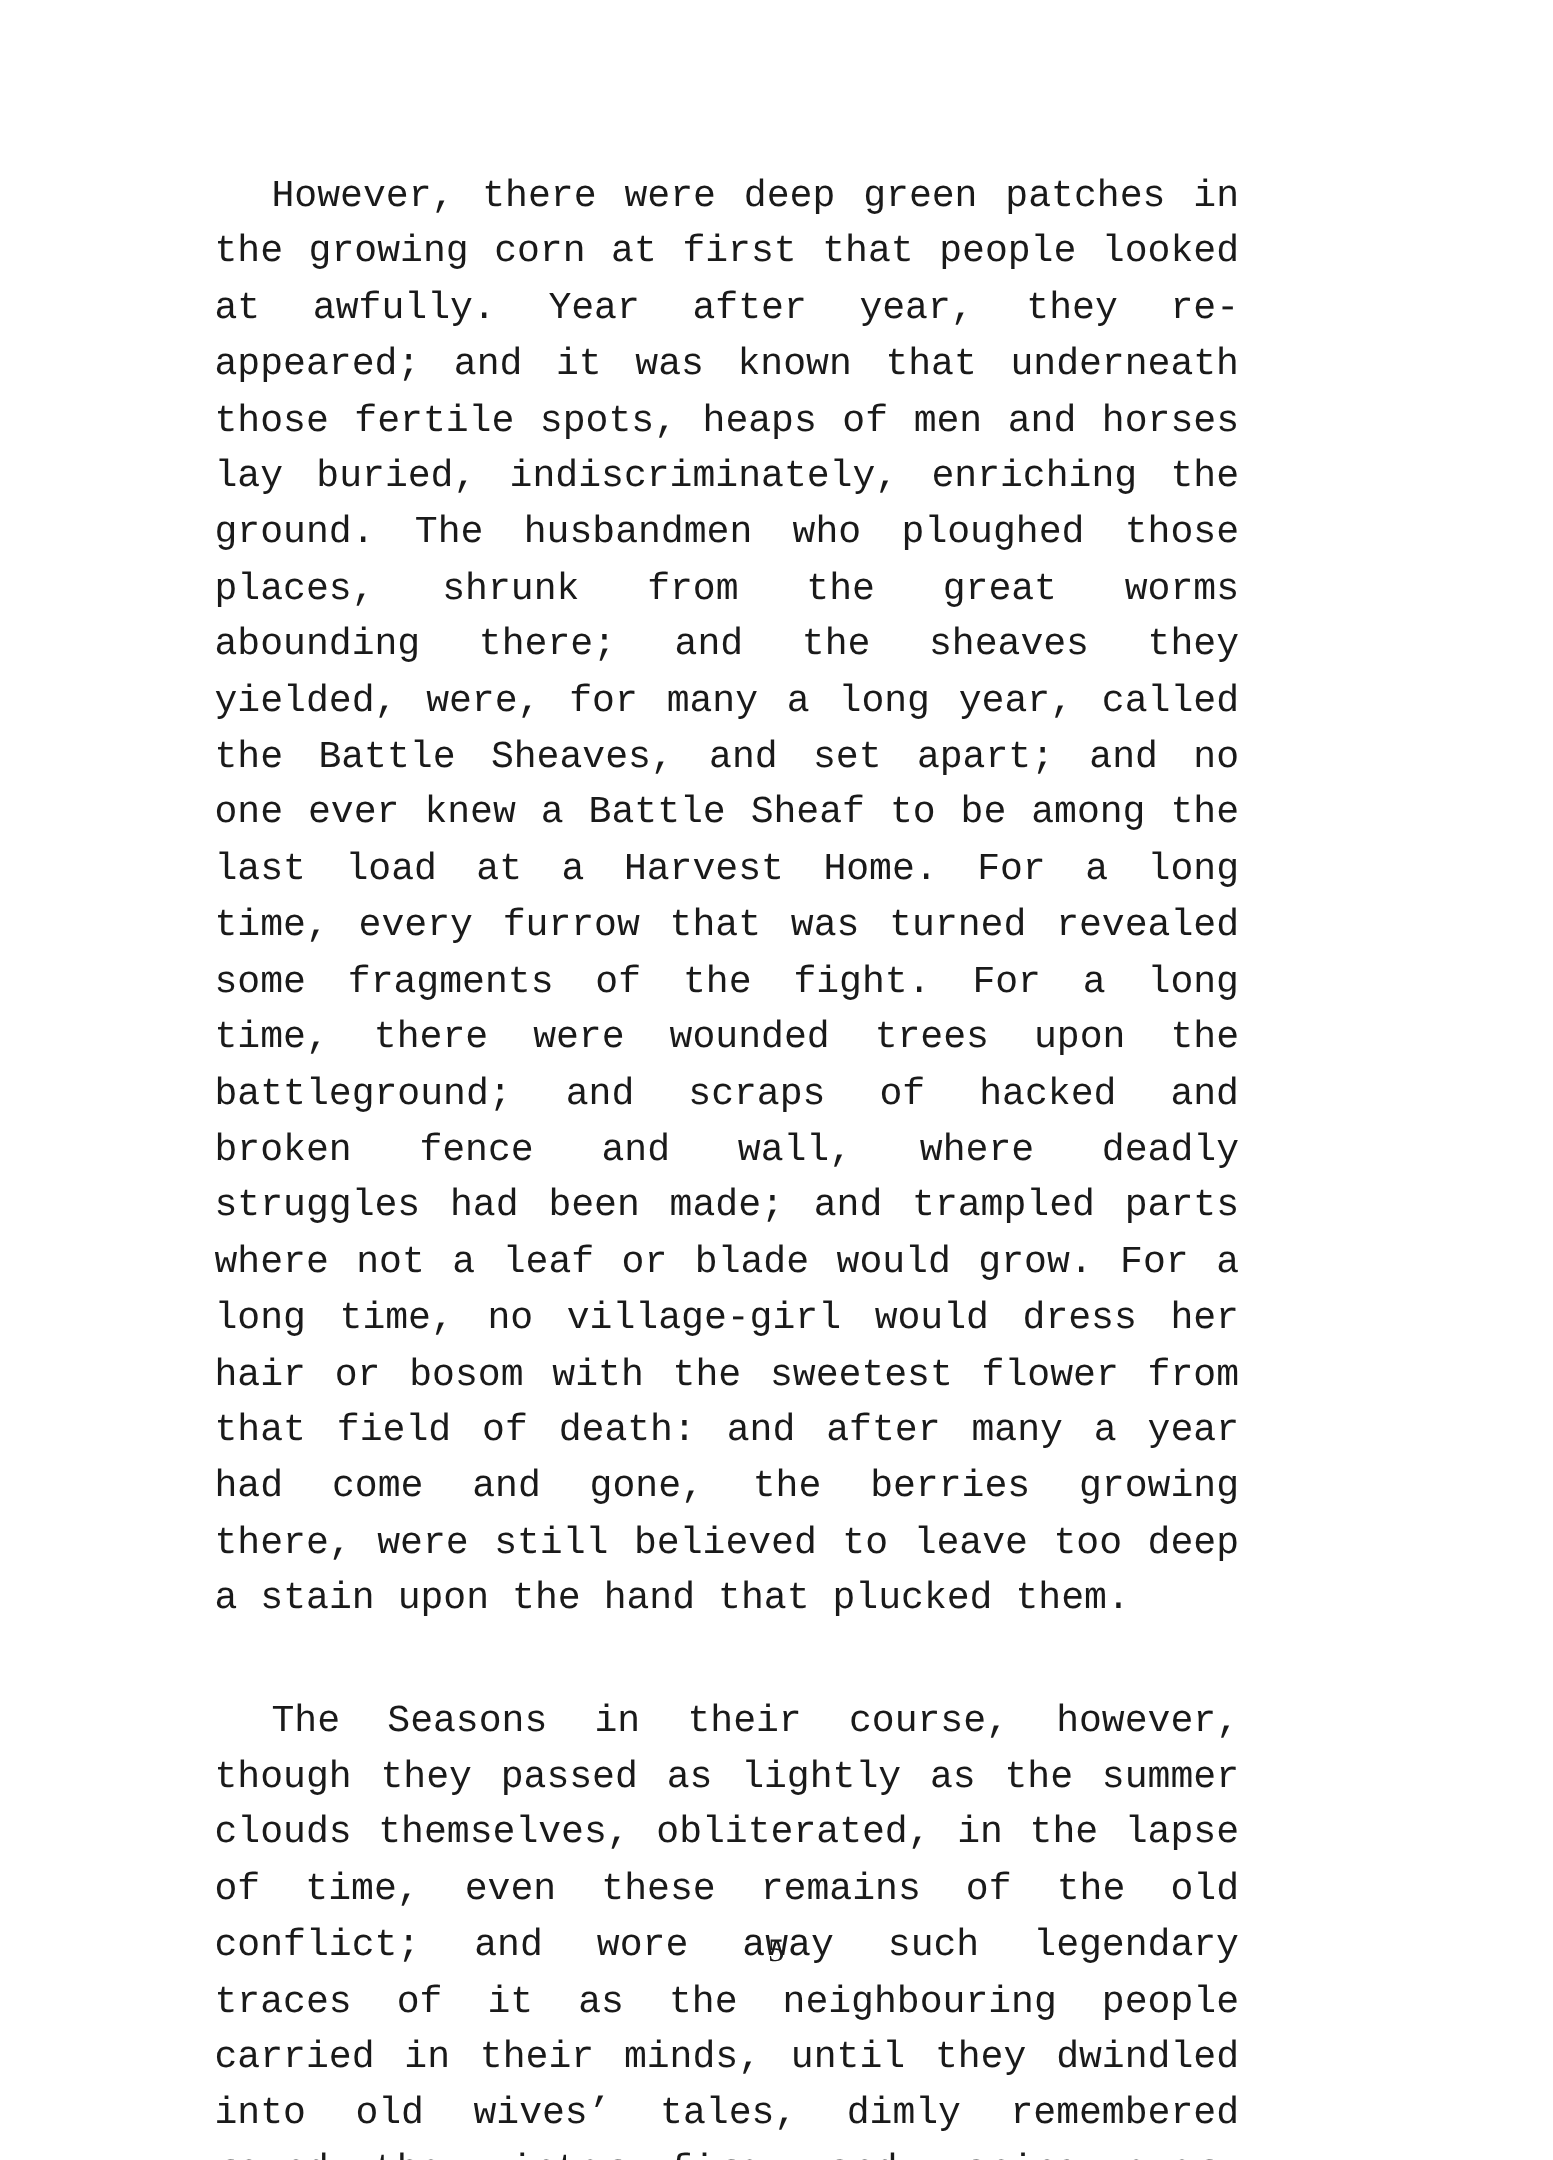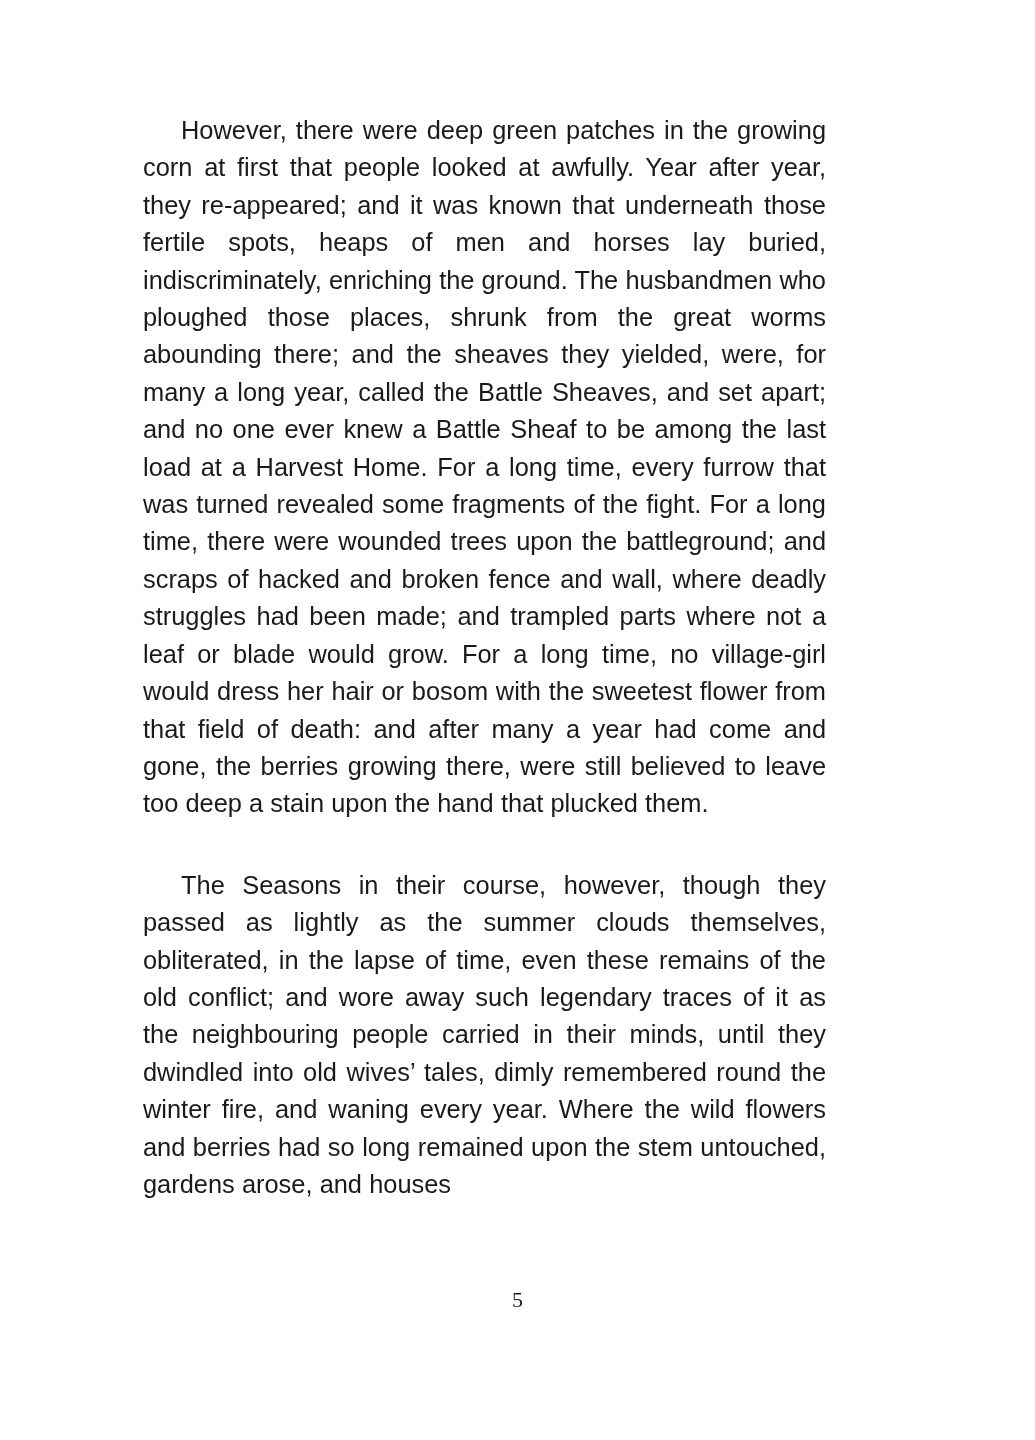--- a/index.html
+++ b/index.html
@@ -17,21 +17,21 @@
     box-sizing: border-box;
   }
   .text-block {
     position: absolute;
     left: 143px;
     top: 112px;
     width: 683px;
   }
   .para {
     margin: 0;
-    font-family: Liberation Sans, sans-serif;
+    font-family: Liberation Mono, monospace;
     font-size: 25.4px;
     line-height: 37.4px;
     color: #1a1a1a;
     text-align: justify;
     text-justify: inter-word;
     text-indent: 38px;
     hyphens: manual;
     -webkit-hyphens: manual;
     word-spacing: 0.1px;
   }

